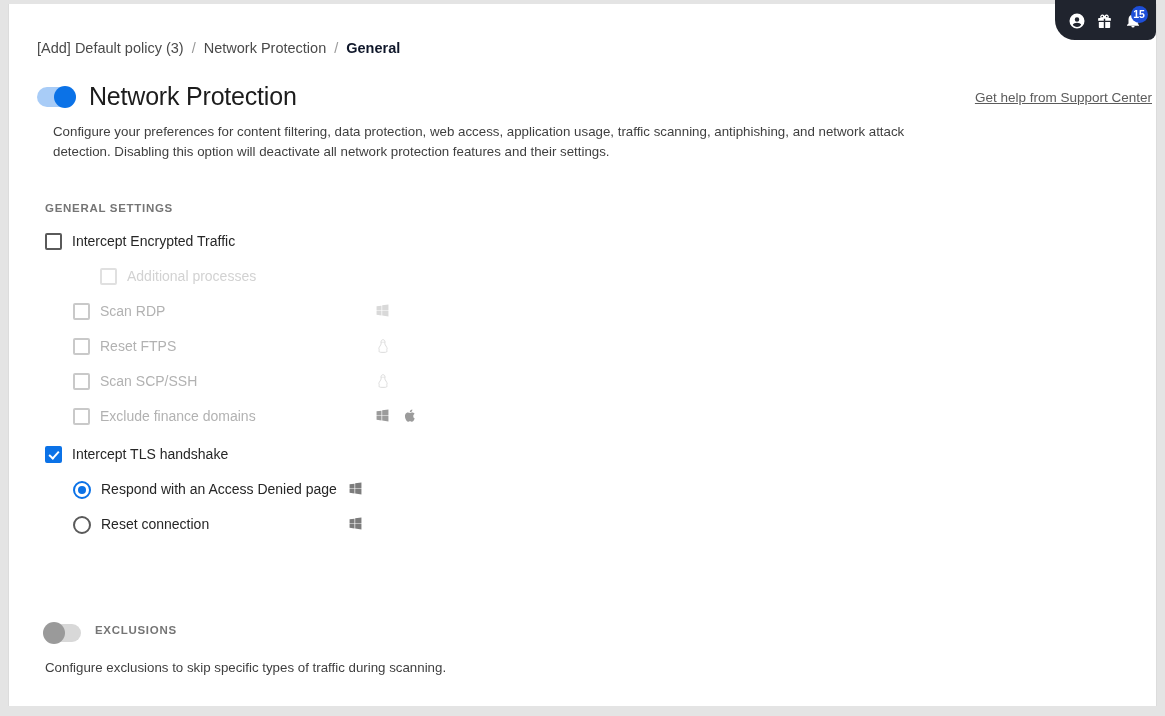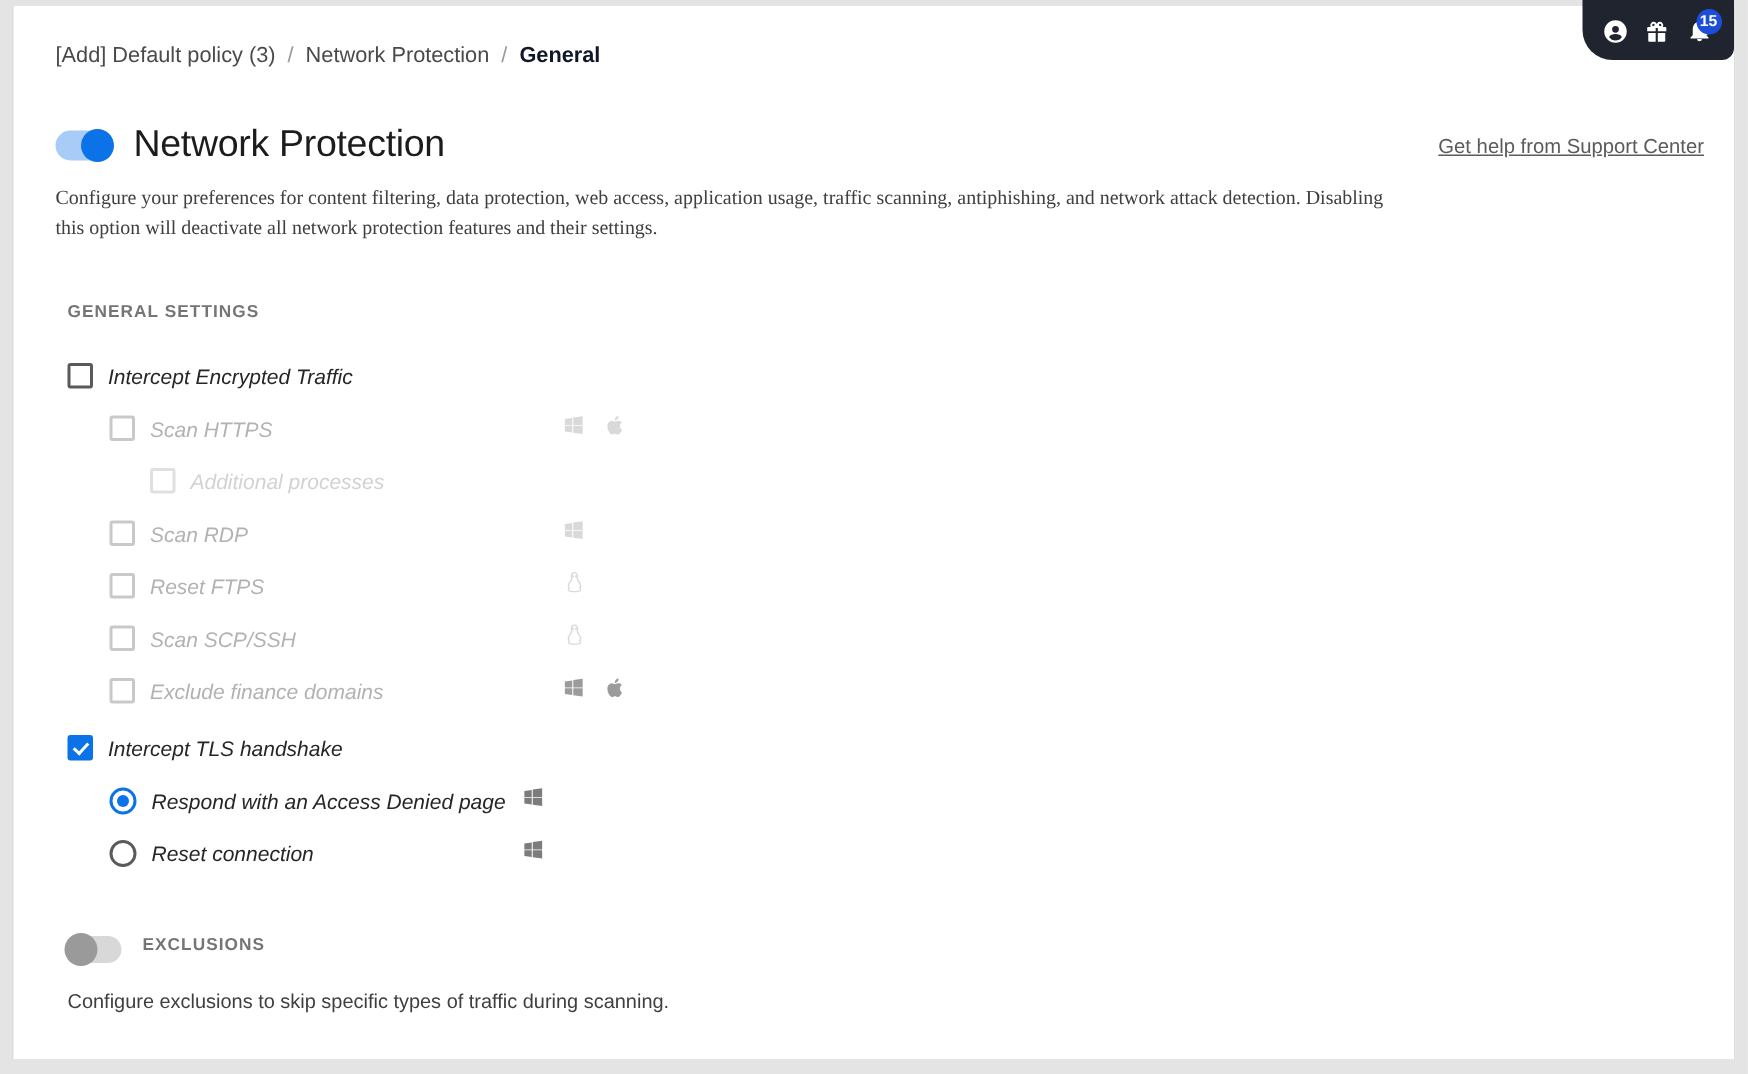--- a/index.html
+++ b/index.html
@@ -71,21 +71,21 @@
     justify-content: center;
     padding: 0 2px;
     box-sizing: border-box;
     line-height: 1;
   }
 
   
   .breadcrumb {
     position: absolute;
     left: 28px;
-    top: 25px;
+    top: 36px;
     font-size: 14.5px;
     color: #4a4a4a;
     display: flex;
     align-items: center;
     gap: 8px;
     white-space: nowrap;
   }
   .crumb-link { color: #4a4a4a; cursor: pointer; }
   .crumb-sep { color: #9a9a9a; }
   .crumb-current { color: #0f172a; font-weight: bold; }
@@ -128,60 +128,58 @@
     background: #9a9a9a;
   }
   .page-title {
     font-size: 25px;
     color: #1c1c1c;
     font-weight: normal;
     letter-spacing: -0.2px;
   }
   .support-link {
     position: absolute;
-    right: 20px;
+    right: 4px;
     top: 86px;
     font-size: 13.5px;
     color: #5b5b5b;
     text-decoration: underline;
     cursor: pointer;
   }
   .page-desc {
     position: absolute;
-    left: 28px;
+    left: 44px;
     top: 118px;
     width: 890px;
     font-size: 13.3px;
     line-height: 20px;
     color: #3f3f3f;
-    font-family: Liberation Serif, serif;
   }
 
   
   .section-label {
     position: absolute;
     left: 36px;
     top: 198px;
     font-size: 11.5px;
     letter-spacing: 0.7px;
     color: #757575;
     font-weight: bold;
   }
   .settings-list {
     position: absolute;
     left: 36px;
     top: 229px;
     width: 1050px;
   }
   .opt-row {
     display: flex;
-    align-items: center;
+    align-items: flex-start;
     height: 35px;
     position: relative;
-    font-style: italic;
   }
   .opt-row .ctrl { flex: none; }
   .opt-row .opt-label {
     font-size: 14px;
     color: #262626;
     margin-left: 10px;
     white-space: nowrap;
   }
   .opt-row.indent1 { padding-left: 28px; }
   .opt-row.indent2 { padding-left: 55px; }
@@ -325,36 +323,20 @@
 
     <div class="section-label">GENERAL SETTINGS</div>
 
     <div class="settings-list">
 
       <div class="opt-row">
         <span class="ctrl cb"></span>
         <span class="opt-label">Intercept Encrypted Traffic</span>
       </div>
 
-      <div class="opt-row indent1 disabled">
-        <span class="ctrl cb light"></span>
-        <span class="opt-label">Scan HTTPS</span>
-        <span class="plat-icons pos-a">
-          <span class="plat-ico ico-light">
-            <svg width="15" height="15" viewBox="0 0 24 24" fill="currentColor">
-                <path d="M2.5 5.3 10.4 4.2v7.4H2.5V5.3zm0 13.4 7.9 1.1v-7.3H2.5v6.2zm9 1.3 10 1.4v-8.9h-10v7.5zm0-16.3v7.9h10V2.3l-10 1.4z"></path>
-              </svg>
-          </span>
-          <span class="plat-ico ico-light">
-            <svg width="15" height="15" viewBox="0 0 24 24" fill="currentColor">
-                <path d="M16.4 12.8c0-2.5 2-3.7 2.1-3.8-1.1-1.7-2.9-1.9-3.6-1.9-1.5-.2-3 .9-3.8.9-.8 0-2-.9-3.2-.9-1.7 0-3.2 1-4 2.5-1.7 3-.4 7.4 1.2 9.8.8 1.2 1.8 2.5 3 2.4 1.2 0 1.7-.8 3.1-.8 1.5 0 1.9.8 3.2.8 1.3 0 2.2-1.2 3-2.4.9-1.3 1.3-2.6 1.3-2.7-.1 0-2.4-.9-2.3-3.9zM14 5.4c.7-.8 1.1-2 1-3.2-1 0-2.3.7-3 1.5-.7.7-1.2 1.9-1.1 3.1 1.1.1 2.3-.6 3.1-1.4z"></path>
-              </svg>
-          </span>
-        </span>
-      </div>
 
       <div class="opt-row indent2 disabled2">
         <span class="ctrl cb lighter"></span>
         <span class="opt-label">Additional processes</span>
       </div>
 
       <div class="opt-row indent1 disabled">
         <span class="ctrl cb light"></span>
         <span class="opt-label">Scan RDP</span>
         <span class="plat-icons pos-a">

